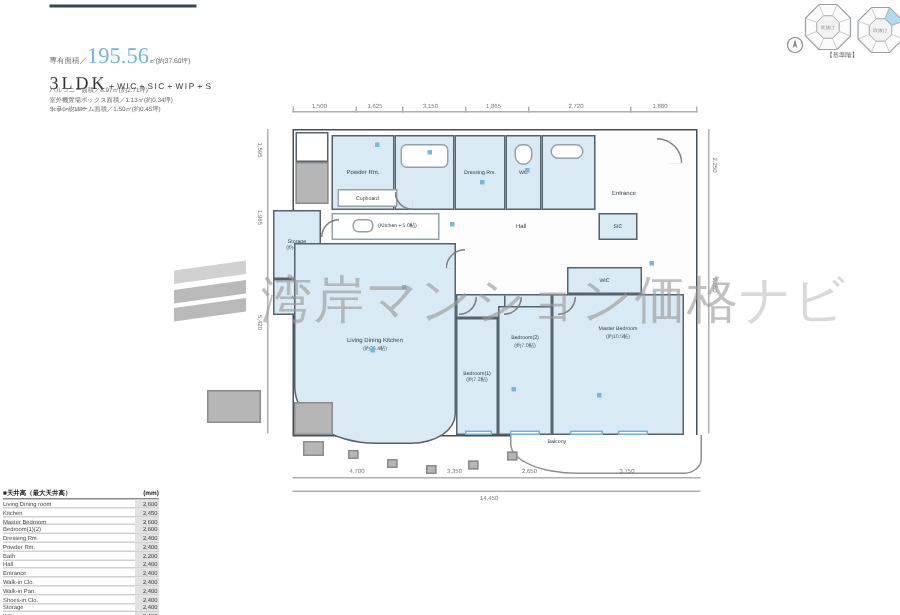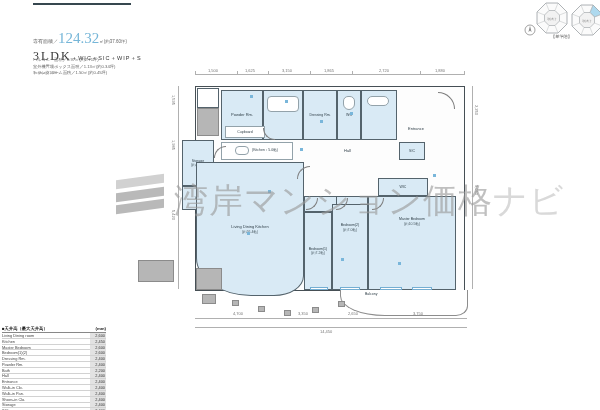--- a/index.html
+++ b/index.html
@@ -54,21 +54,21 @@
            border-bottom:1px solid #d2d2d2;font-size:3.9px;color:#444;}
   .leg-val{background:#e2e2e2;color:#333;min-width:14px;text-align:right;padding:0 1px;}
 </style>
 </head>
 <body>
 
 <div id="canvas">
 
   <div class="hdr-rule"></div>
   <div class="area-line">
-    <span class="area-prefix">専有面積／</span><span class="area-value">124.32</span><span class="area-suffix">㎡(約37.60坪)</span>
+    <span class="area-prefix">専有面積／</span><span class="area-value">195.56</span><span class="area-suffix">㎡(約37.60坪)</span>
   </div>
   <div class="layout-line">
     <span class="layout-main">3LDK</span><span class="layout-opts">＋WIC＋SIC＋WIP＋S</span>
   </div>
   <div class="subareas">
     <div>バルコニー面積／8.97㎡(約2.71坪)</div>
     <div>室外機置場ボックス面積／1.13㎡(約0.34坪)</div>
     <div>トランクルーム面積／1.50㎡(約0.45坪)</div>
   </div>
   <div class="scale-note">Scale=約1/80</div>

